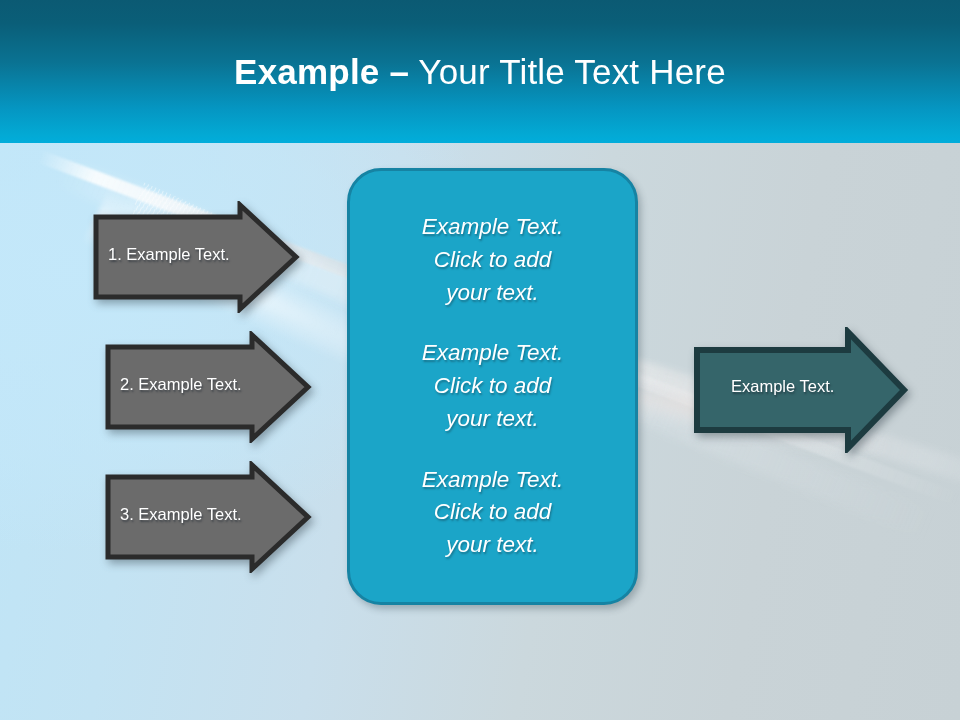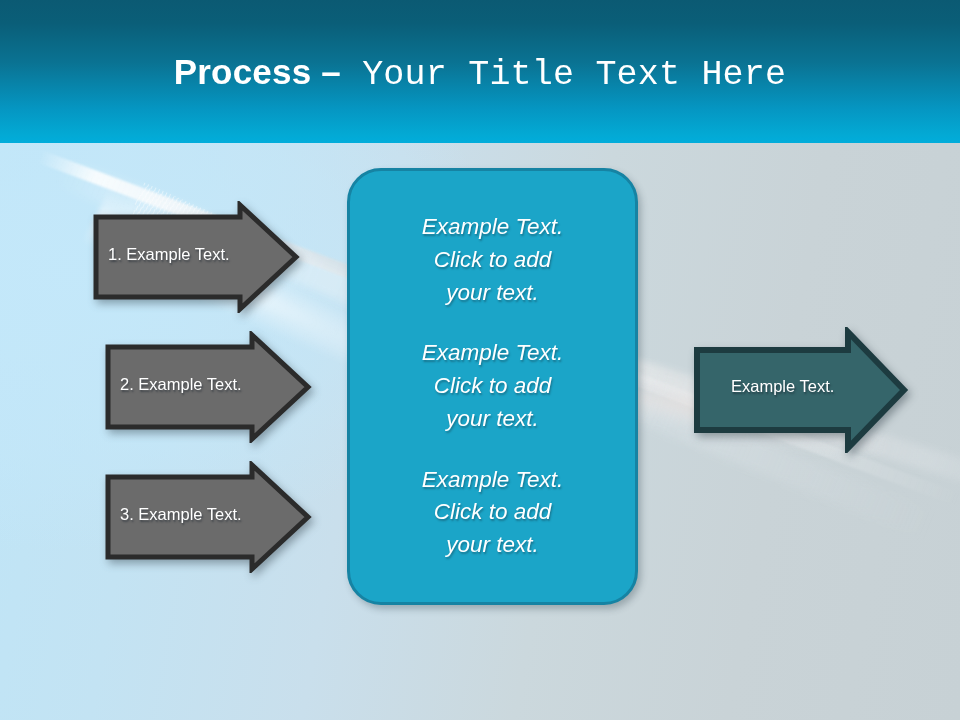--- a/index.html
+++ b/index.html
@@ -144,21 +144,21 @@
     left: 0; top: 0;
     width: 960px;
     text-align: center;
     line-height: 143px;
     color: #ffffff;
     font-size: 35px;
     letter-spacing: .2px;
     white-space: nowrap;
   }
   #slide-title .t-bold { font-weight: bold; }
-  #slide-title .t-reg  { font-weight: normal; font-family: Liberation Mono, monospace; }
+  #slide-title .t-reg  { font-weight: normal; }
 
   
   #center-box {
     position: absolute;
     left: 347px; top: 168px;
     width: 291px; height: 437px;
     box-sizing: border-box;
     background: #1ba5c8;
     border: 3px solid #1683a3;
     border-radius: 34px;
@@ -215,21 +215,21 @@
   <div class="bg-glow"></div>
   <div class="swoosh swoosh-a"></div>
   <div class="swoosh swoosh-b"></div>
   <div class="swoosh swoosh-c"></div>
   <div class="swoosh swoosh-d"></div>
   <div class="swoosh swoosh-e"></div>
   <div class="feather"></div>
 
   <div id="header">
     <div id="slide-title">
-      <span class="t-bold">Process –</span><span class="t-reg"> Your Title Text Here</span>
+      <span class="t-bold">Example –</span><span class="t-reg"> Your Title Text Here</span>
     </div>
   </div>
 
   <div class="arrow" id="arrow-1">
     <svg class="arrow-svg" width="208" height="112" viewBox="0 0 208 112">
       <path d="M4,16 L148,16 L148,4 L204,56 L148,108 L148,96 L4,96 Z" fill="#6b6b6b" stroke="#2b2b2b" stroke-width="5" stroke-linejoin="miter"></path>
     </svg>
     <span class="arrow-label arrow-1-label">1. Example Text.</span>
   </div>
 

